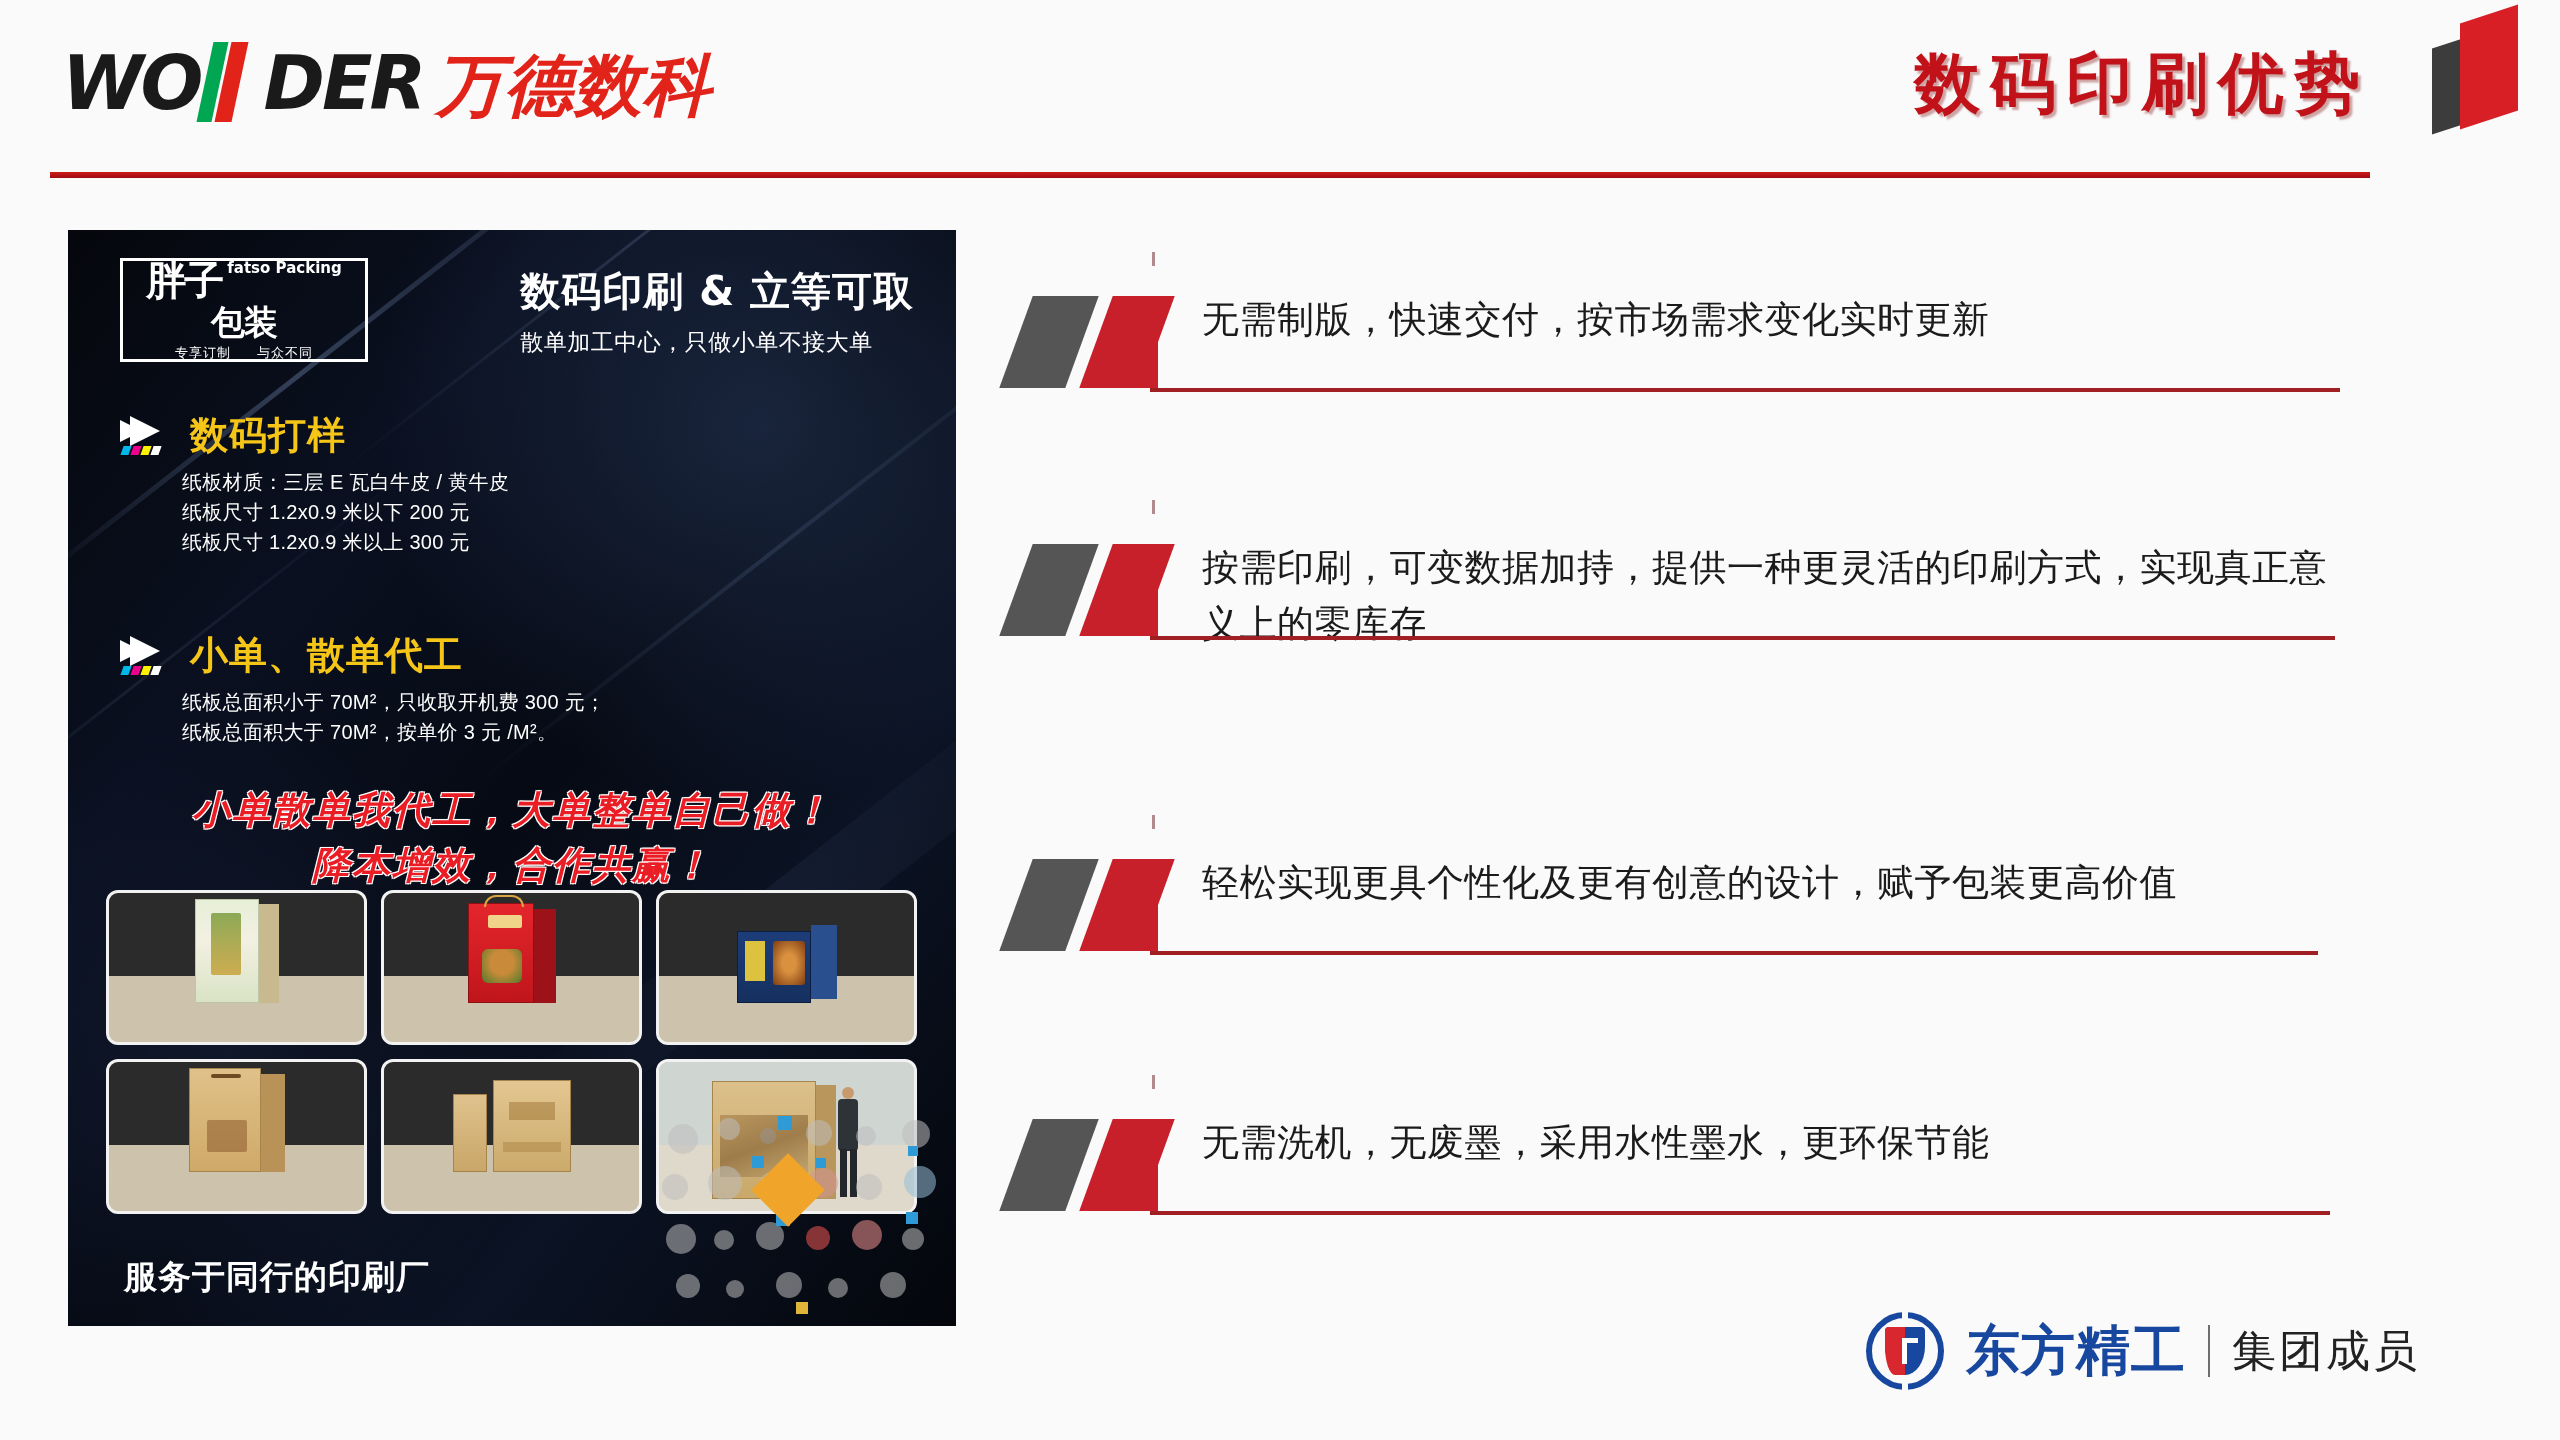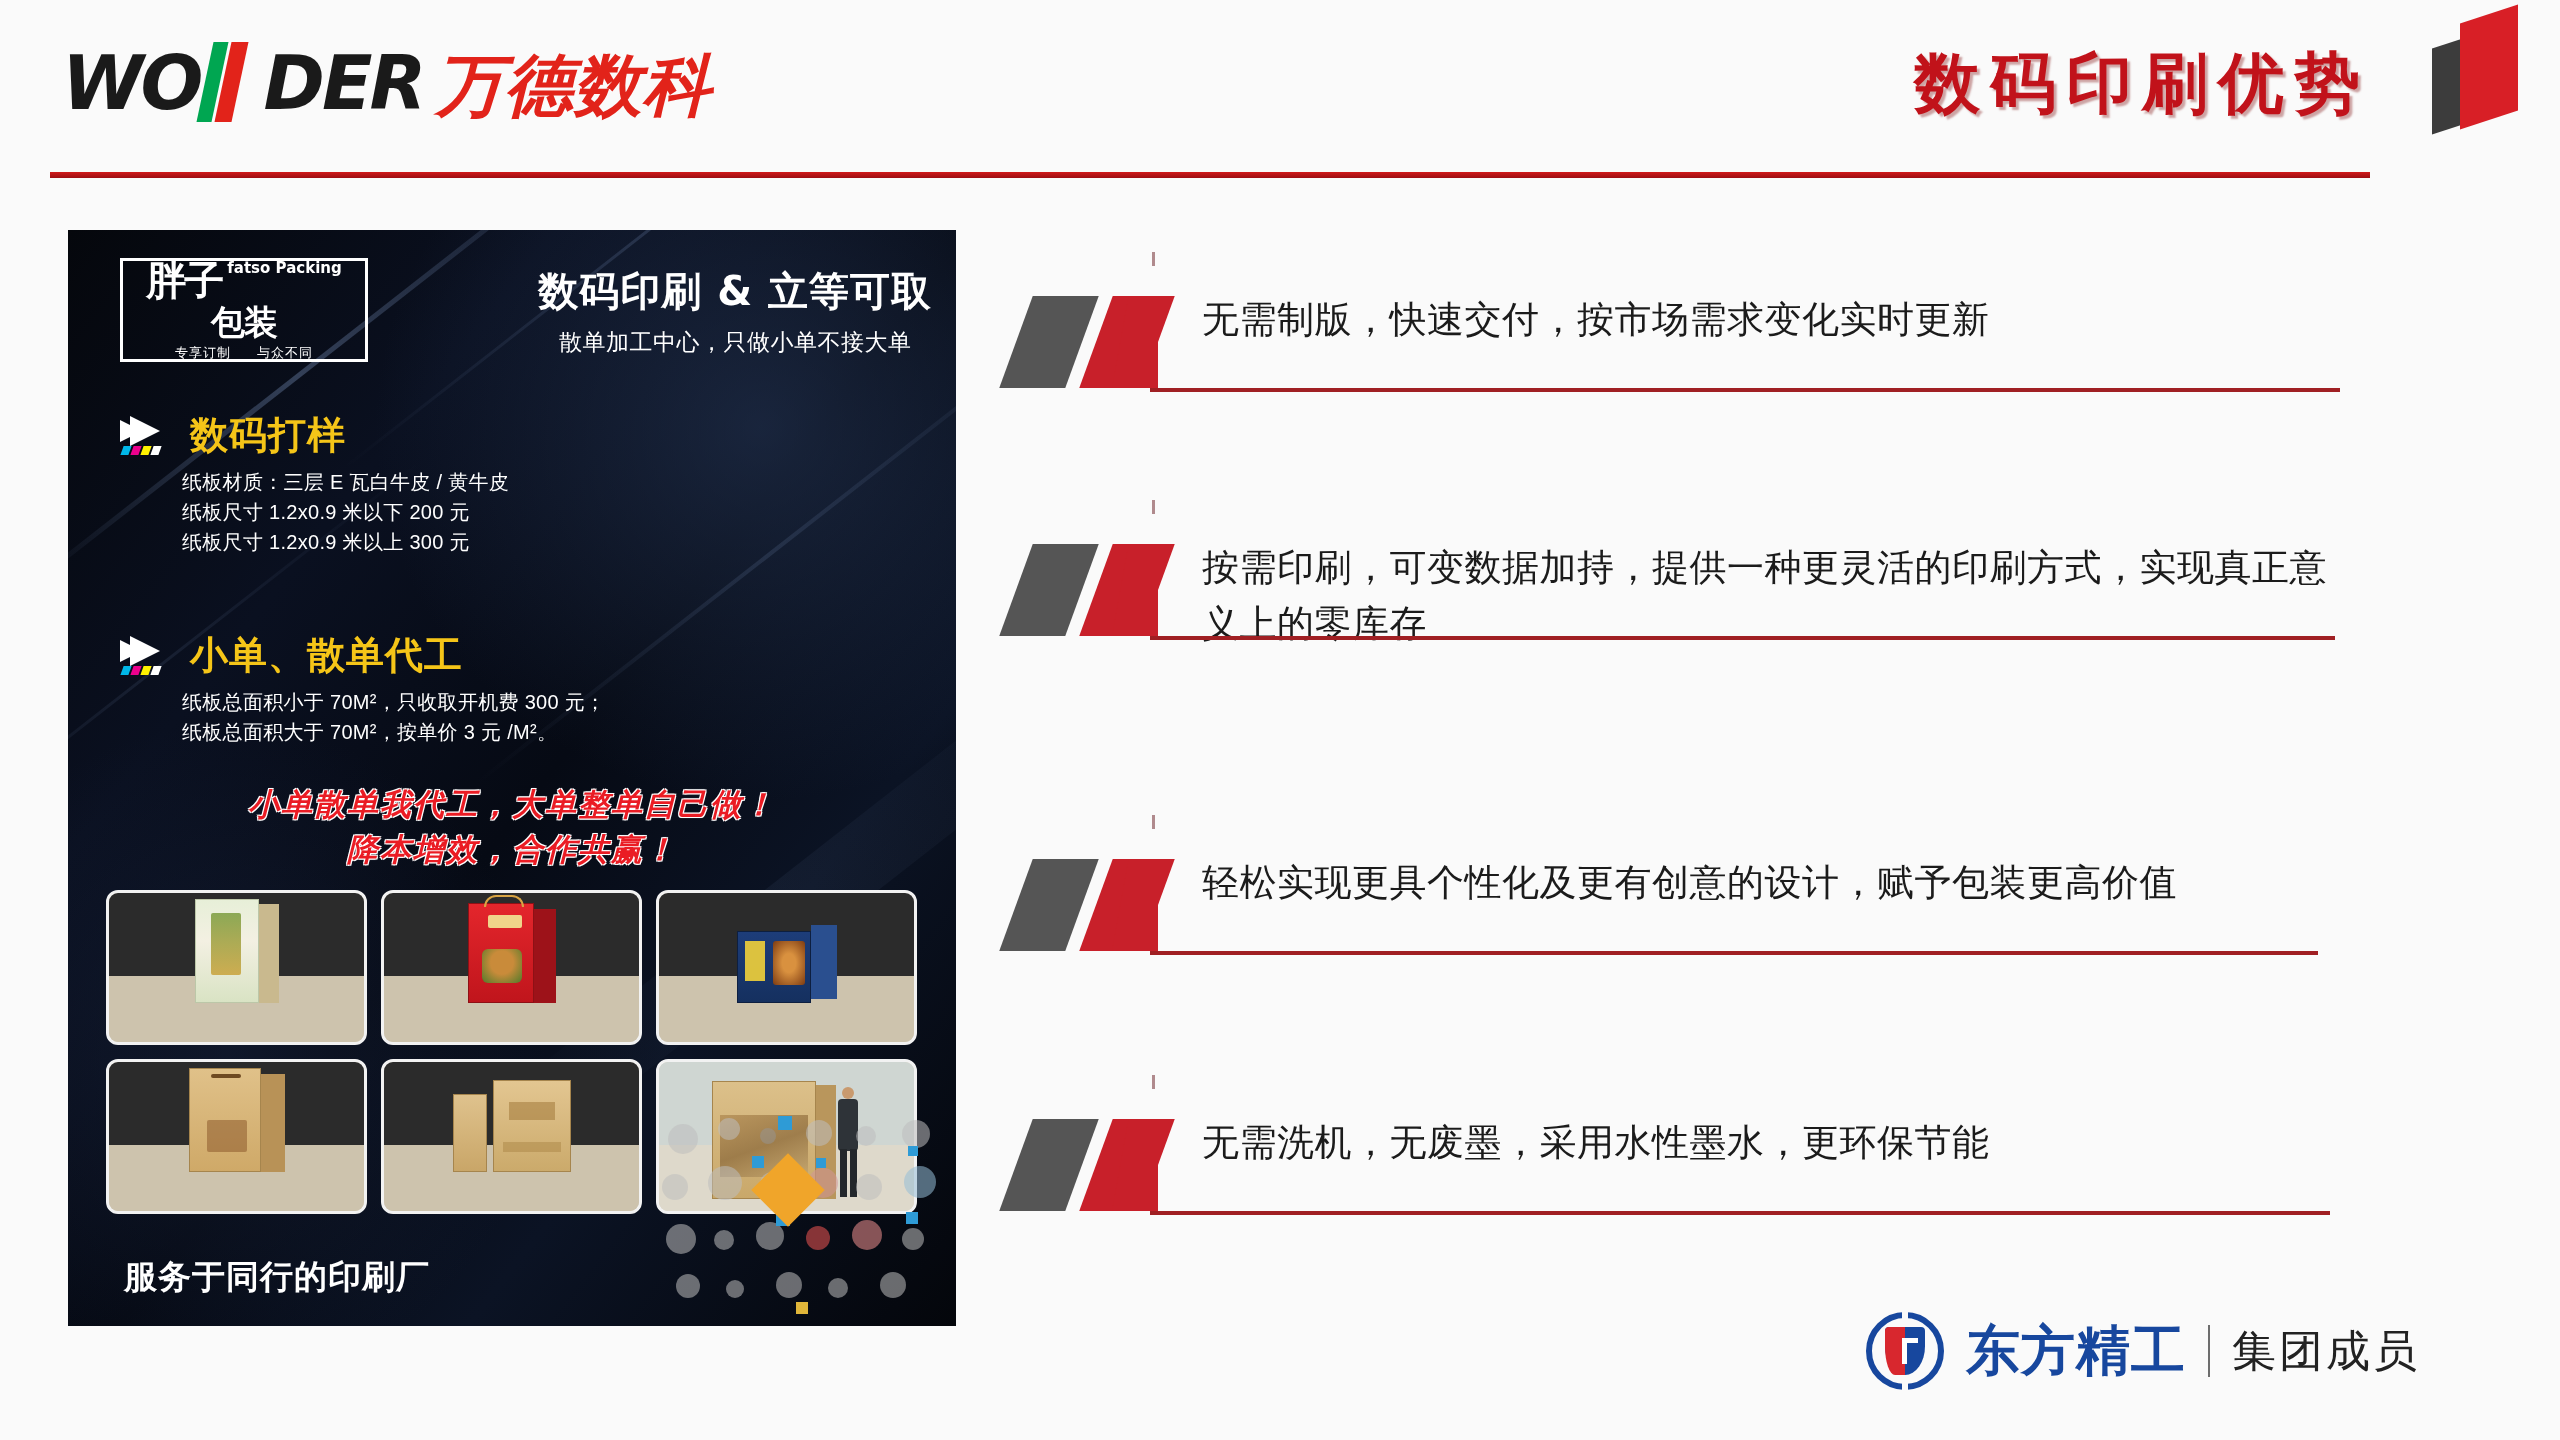--- a/index.html
+++ b/index.html
@@ -64,21 +64,21 @@
   #fatso-logo {
     position: absolute; left: 52px; top: 10px; width: 248px; height: 104px;
     border: 3px solid #fff; display: flex; flex-direction: column;
     align-items: center; justify-content: center; padding-top: 2px;
   }
   #fatso-logo .row1 { display: flex; align-items: flex-start; gap: 5px; }
   #fatso-cn { color: #fff; font-size: 40px; font-weight: 800; line-height: .95; letter-spacing: -2px; font-family: "DejaVu Sans", sans-serif; }
   #fatso-en { color: #fff; font-size: 15px; font-weight: 700; line-height: 1.05; text-align: left; font-family: "DejaVu Sans", sans-serif; }
   #fatso-bao { color: #fff; font-size: 34px; font-weight: 800; letter-spacing: -1px; line-height: 1; margin-top: 6px; }
   #fatso-sub { display: flex; gap: 26px; color: #fff; font-size: 13px; letter-spacing: 1px; margin-top: 5px; }
-  #poster-head-right { position: absolute; right: 24px; top: 16px; text-align: center; }
+  #poster-head-right { position: absolute; right: 42px; top: 16px; }
   #poster-head-title { color: #fff; font-size: 40px; font-weight: 800; letter-spacing: 1px; font-family: "DejaVu Sans", sans-serif; }
   #poster-head-sub { color: #fff; font-size: 23px; margin-top: 8px; letter-spacing: .5px; }
 
   
   .sec { position: absolute; left: 52px; width: 800px; }
   .sec-head { display: flex; align-items: center; gap: 14px; margin-bottom: 6px; }
   .chevron-ico { position: relative; width: 56px; height: 44px; flex: none; }
   .chevron-ico .cv {
     position: absolute; left: 10px; top: 2px; width: 0; height: 0;
     border-top: 15px solid transparent; border-bottom: 15px solid transparent; border-left: 30px solid #ffffff;
@@ -89,21 +89,21 @@
   }
   .chevron-ico .dots { position: absolute; left: 2px; top: 32px; display: flex; gap: 2px; transform: skewX(-20deg); }
   .chevron-ico .dots i { display: block; width: 8px; height: 9px; }
   .sec-title { color: #f5c518; font-size: 38px; font-weight: 800; letter-spacing: 1px; font-family: "DejaVu Sans", sans-serif; }
   .sec-line { color: #fff; font-size: 20px; line-height: 1.5; letter-spacing: .3px; padding-left: 62px; }
   .sec-note { color: #e9e9e9; font-size: 20px; line-height: 1.5; padding-left: 62px; margin-top: 2px; }
 
   
   #slogan { position: absolute; left: 0; top: 552px; width: 100%; text-align: center; }
   #slogan div {
-    color: #ea1c24; font-size: 31px; font-weight: 800; line-height: 1.45;
+    color: #ea1c24; font-size: 38px; font-weight: 800; line-height: 1.45;
     letter-spacing: 2px; font-style: italic;
     text-shadow: 0 0 2px #fff, 1px 1px 0 #fff, -1px 1px 0 #fff, 1px -1px 0 #fff, -1px -1px 0 #fff;
     font-family: "DejaVu Serif", serif;
   }
 
   
   #photo-grid { position: absolute; left: 38px; top: 660px; width: 812px; display: flex; flex-wrap: wrap; gap: 14px; }
   .photo { width: 261px; height: 155px; border: 3px solid #f2f2f2; border-radius: 12px; overflow: hidden; position: relative; background: #d9d2c3; }
   .photo .floor { position: absolute; left: 0; bottom: 0; width: 100%; height: 44%; background: #cdc3ad; }
   .photo .wall  { position: absolute; left: 0; top: 0; width: 100%; height: 56%; background: #2b2b2b; }

